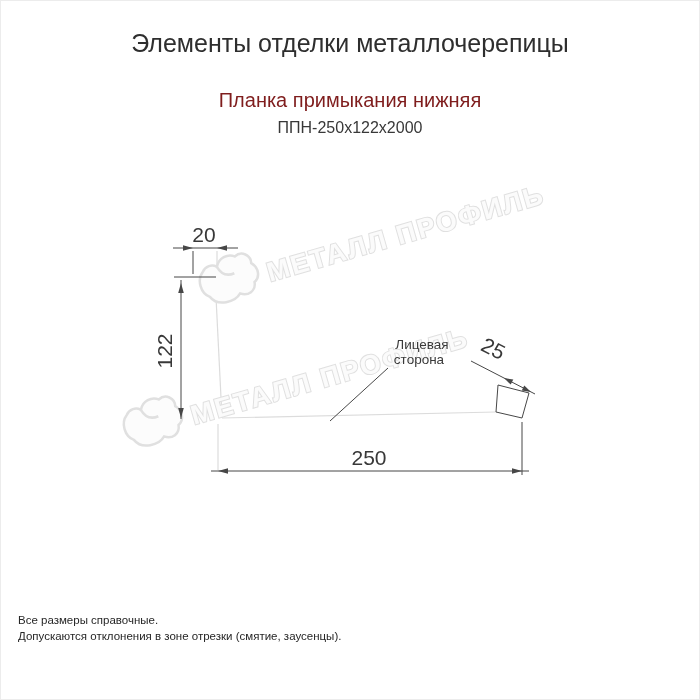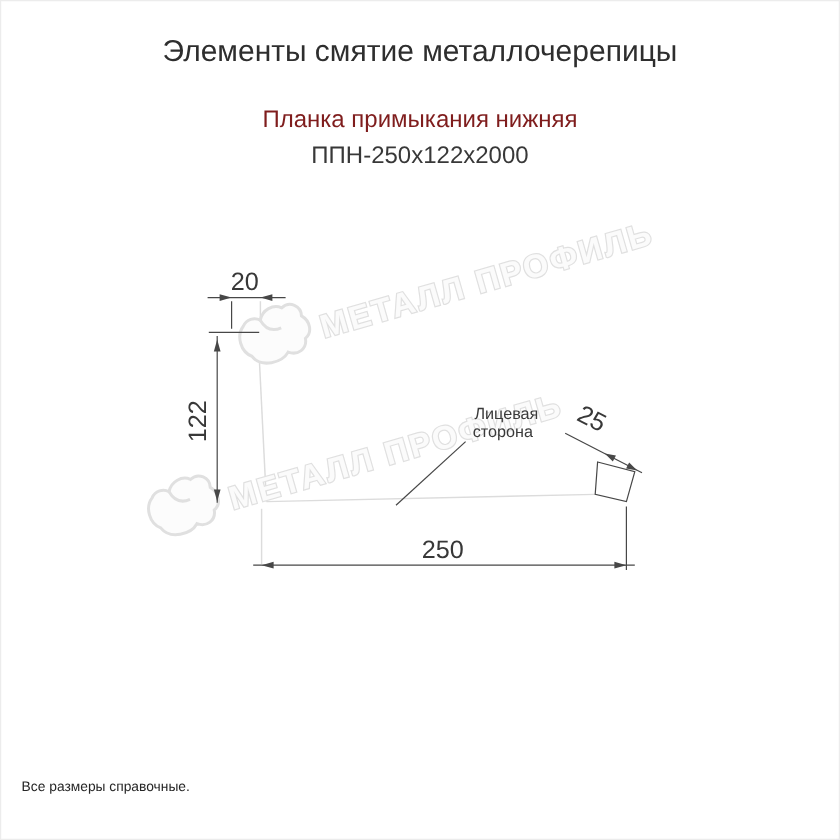--- a/index.html
+++ b/index.html
@@ -4,39 +4,39 @@
 <style>
   html,body{margin:0;padding:0;}
   body{
     width:700px;height:700px;position:relative;background:#ffffff;
     font-family:"Liberation Sans", sans-serif;color:#2e2e2e;overflow:hidden;
     box-shadow:inset 0 0 0 1px #ececec;
   }
   .hdr{position:absolute;left:0;width:700px;text-align:center;}
   .title{top:29px;font-size:25px;color:#2e2e2e;}
   .subtitle{top:89px;font-size:20px;color:#7f1d1d;}
-  .product{top:119px;font-size:20px;color:#383838;}
+  .product{top:119px;font-size:16px;color:#383838;}
   svg.drawing{position:absolute;left:0;top:0;}
   .dimline{stroke:#474747;stroke-width:1;fill:none;}
   .faint{stroke:#dcdcdc;stroke-width:1.2;fill:none;}
   .arrow{fill:#474747;stroke:none;}
   .dimtext{fill:#383838;font-size:21px;font-family:"Liberation Sans",sans-serif;}
   .lbltext{fill:#3a3a3a;font-size:13.5px;font-family:"Liberation Sans",sans-serif;}
   .wm-text{
     font-family:"Liberation Sans",sans-serif;font-weight:bold;font-size:27px;
     letter-spacing:2px;fill:#fbfbfb;stroke:#e0e0e0;stroke-width:2px;
     paint-order:stroke;
   }
   .wm-logo{fill:#fcfcfc;stroke:#e0e0e0;stroke-width:2.5;}
-  .notes{position:absolute;left:18px;top:648px;font-size:11.5px;line-height:16px;color:#262626;}
+  .notes{position:absolute;left:18px;top:612px;font-size:11.5px;line-height:16px;color:#262626;}
 </style>
 </head>
 <body>
 
-<div class="hdr title">Элементы смятие металлочерепицы</div>
+<div class="hdr title">Элементы отделки металлочерепицы</div>
 <div class="hdr subtitle">Планка примыкания нижняя</div>
 <div class="hdr product">ППН-250х122х2000</div>
 
 <svg class="drawing" width="700" height="700" viewBox="0 0 700 700" xmlns="http://www.w3.org/2000/svg">
 
   <g>
     <path class="faint" d="M215,277 L222,418"></path>
     <path class="faint" d="M222,418 L496,412"></path>
     <path class="faint" d="M217,251 L217,275"></path>
     <path class="faint" d="M218,424 L218,470"></path>
@@ -88,13 +88,14 @@
 
   <g>
     <path class="dimline" d="M388,368 L330,421"></path>
     <text class="lbltext" x="422" y="349" text-anchor="middle">Лицевая</text>
     <text class="lbltext" x="419" y="364" text-anchor="middle">сторона</text>
   </g>
 </svg>
 
 <div class="notes">
   <div>Все размеры справочные.</div>
+  <div>Допускаются отклонения в зоне отрезки (смятие, заусенцы).</div>
 </div>
 
 </body></html>

